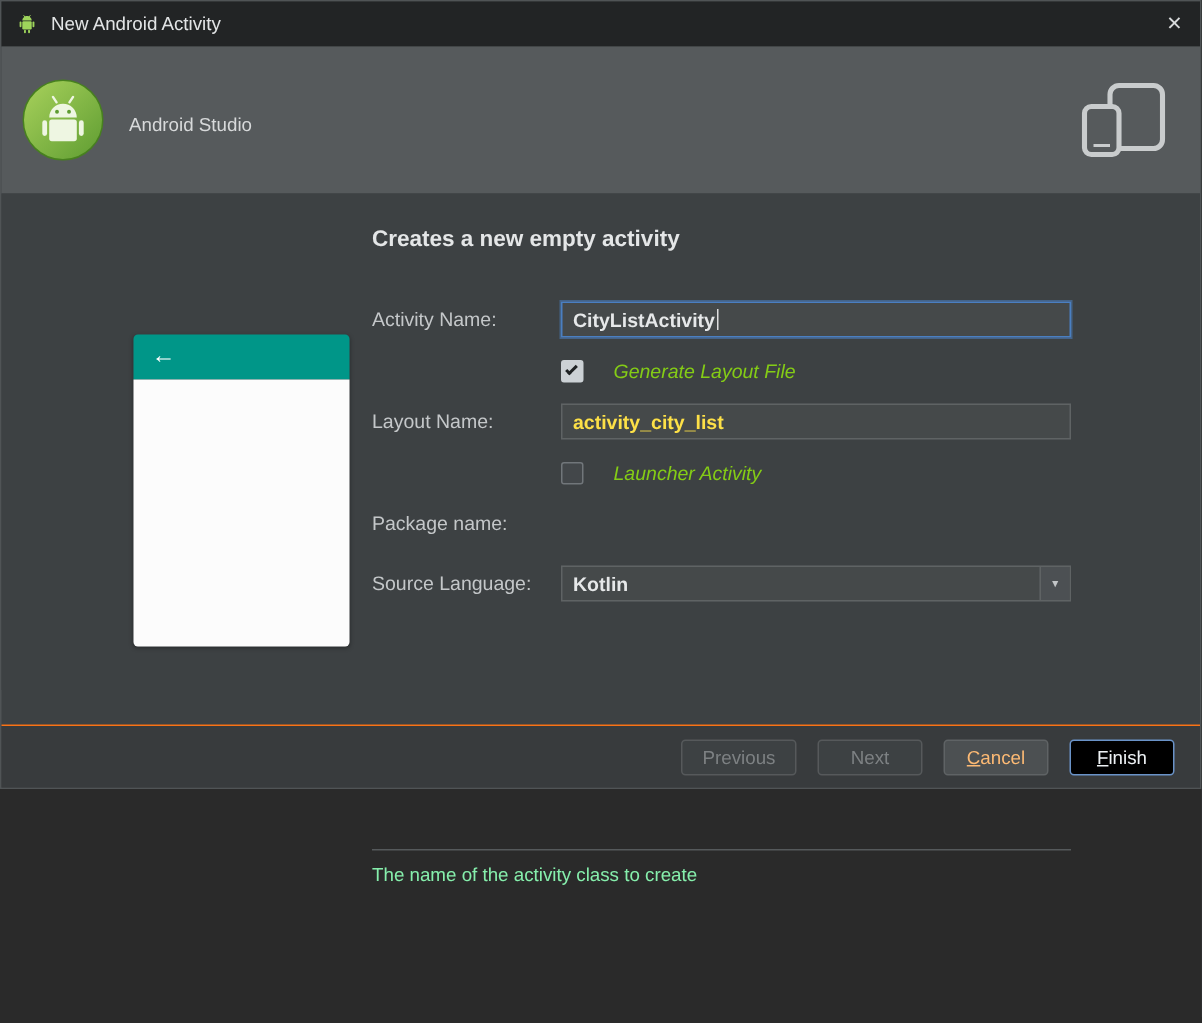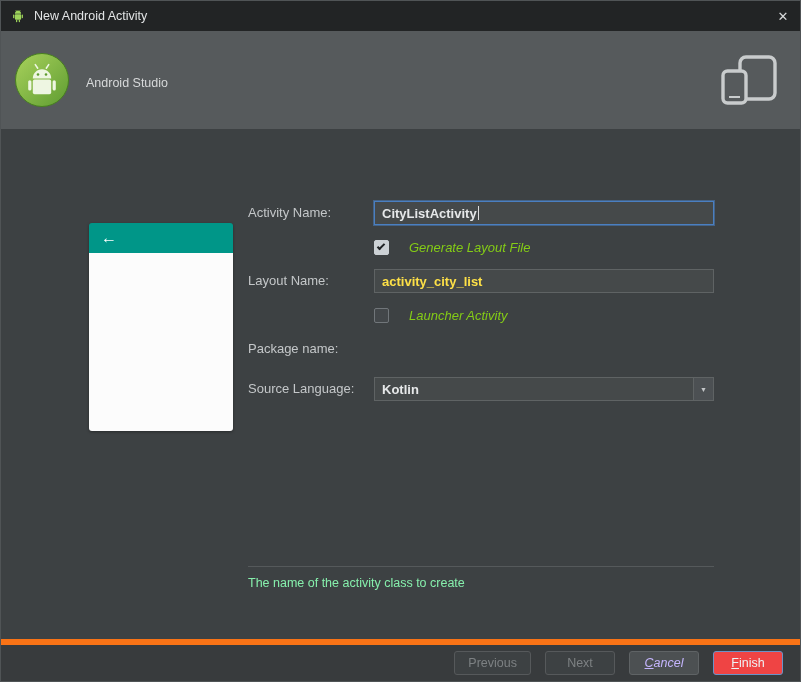--- a/index.html
+++ b/index.html
@@ -1,18 +1,18 @@
 <!DOCTYPE html>
 <html><head>
 <meta charset="utf-8">
 <style>
   * { margin:0; padding:0; box-sizing:border-box; }
   html,body { width:801px; height:682px; overflow:hidden; background:#2a2a2a;
               font-family:"Liberation Sans","DejaVu Sans",sans-serif; }
-  .window { width:801px; height:682px; border:1px solid #50545 6; border:1px solid #505456;
+  .window { width:801px; height:526px; border:1px solid #50545 6; border:1px solid #505456;
             display:flex; flex-direction:column; background:#3d4143; }
 
   
   .titlebar { height:30px; flex:0 0 30px; background:#222425; display:flex; align-items:center;
               padding:0 0 0 8px; }
   .titlebar-icon { width:18px; height:18px; display:flex; align-items:center; justify-content:center; }
   .titlebar-title { color:#e2e4e5; font-size:12.5px; margin-left:7px; }
   .close-btn { margin-left:auto; width:34px; height:30px; display:flex; align-items:center;
                justify-content:center; color:#d8dadb; font-size:13px; cursor:default; }
 
@@ -56,28 +56,28 @@
   .cb-box.unchecked { background:#43474a; border:1px solid #71767a; }
   .cb-check { position:absolute; left:2px; top:3px; width:8px; height:4px;
               border-left:2px solid #1f2224; border-bottom:2px solid #1f2224;
               transform:rotate(-45deg); }
   .cb-label { margin-left:20px; color:#84cc16; font-size:13px;font-style:italic; }
 
   .divider { position:absolute; left:247px; top:437px; width:466px; height:1px; background:#55595b; }
   .hint { position:absolute; left:247px; top:447px; color:#86efac; font-size:12.5px; }
 
   
-  .footer { height:42px; flex:0 0 42px; background:#383b3d; border-top:6px solid #f97316;
+  .footer { height:42px; flex:0 0 42px; background:#383b3d; border-top:1px solid #f97316;
             display:flex; align-items:center; justify-content:flex-end; gap:14px;
             padding-right:17px;margin-top:23px; }
   .btn { height:24px; min-width:70px; padding:0 13px; border-radius:3px; font-size:12.5px;
          font-family:inherit; cursor:default; }
   .btn-disabled { background:#3d4143; border:1px solid #56595b; color:#7d8183; }
-  .btn-normal { background:#4c5052; border:1px solid #5f6365; color:#c4b5fd;font-style:italic; }
-  .btn-primary { background:#ef4444; border:1px solid #6a93c8; color:#eef2f5; }
+  .btn-normal { background:#4c5052; border:1px solid #5f6365; color:#fdba74; }
+  .btn-primary { background:#000000; border:1px solid #6a93c8; color:#eef2f5; }
   .mnemonic::first-letter { text-decoration:underline; }
 </style>
 </head>
 <body>
 
 <div class="window">
 
   <div class="titlebar">
     <span class="titlebar-icon">
       <svg width="16" height="16" viewBox="0 0 24 24">
@@ -124,20 +124,21 @@
       <svg width="58" height="52" viewBox="0 0 58 52">
         <rect x="20" y="3" width="35" height="42" rx="6" fill="none" stroke="#c9cccd" stroke-width="3.4"></rect>
         <rect x="3" y="17" width="23" height="32" rx="4.5" fill="#565a5c" stroke="#c9cccd" stroke-width="3.4"></rect>
         <line x1="9" y1="43" x2="20" y2="43" stroke="#c9cccd" stroke-width="2"></line>
       </svg>
     </div>
   </div>
 
   <div class="content">
 
+    <div class="heading">Creates a new empty activity</div>
 
     <div class="preview">
       <div class="preview-header">
         <span class="preview-back">←</span>
       </div>
       <div class="preview-body"></div>
     </div>
 
     <div class="form-label" style="top:72px">Activity Name:</div>
     <div class="field focused" style="top:72px">

